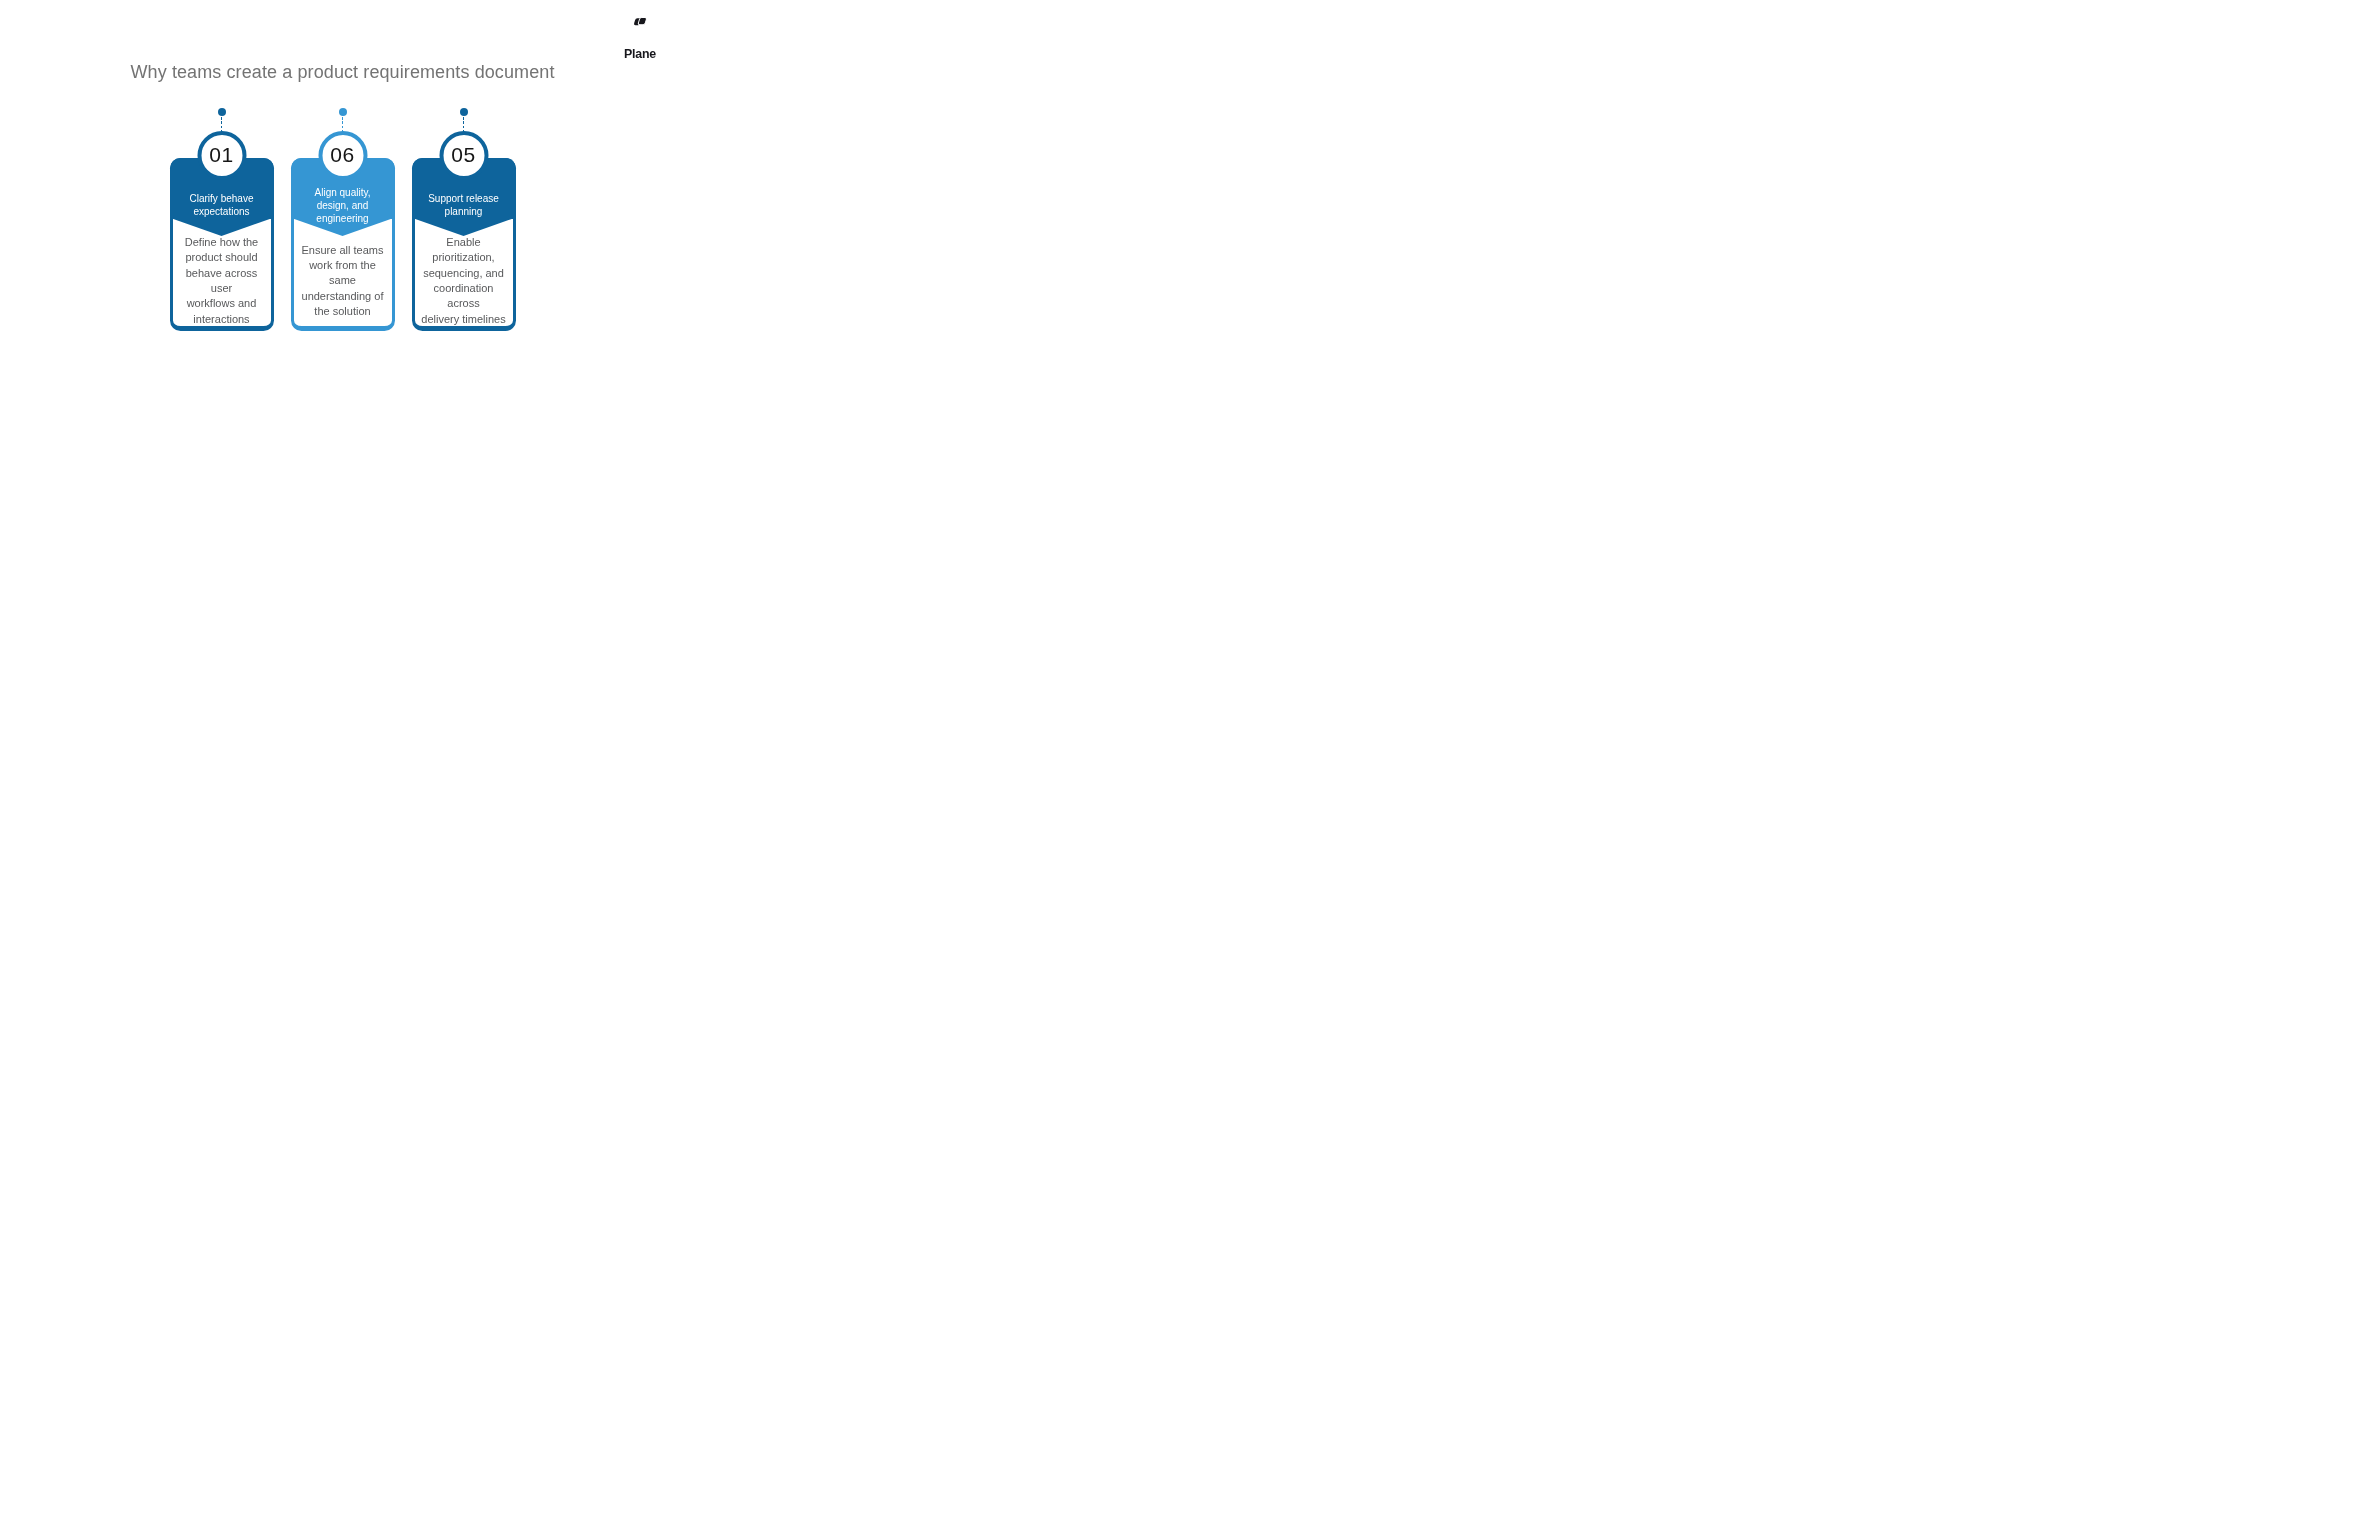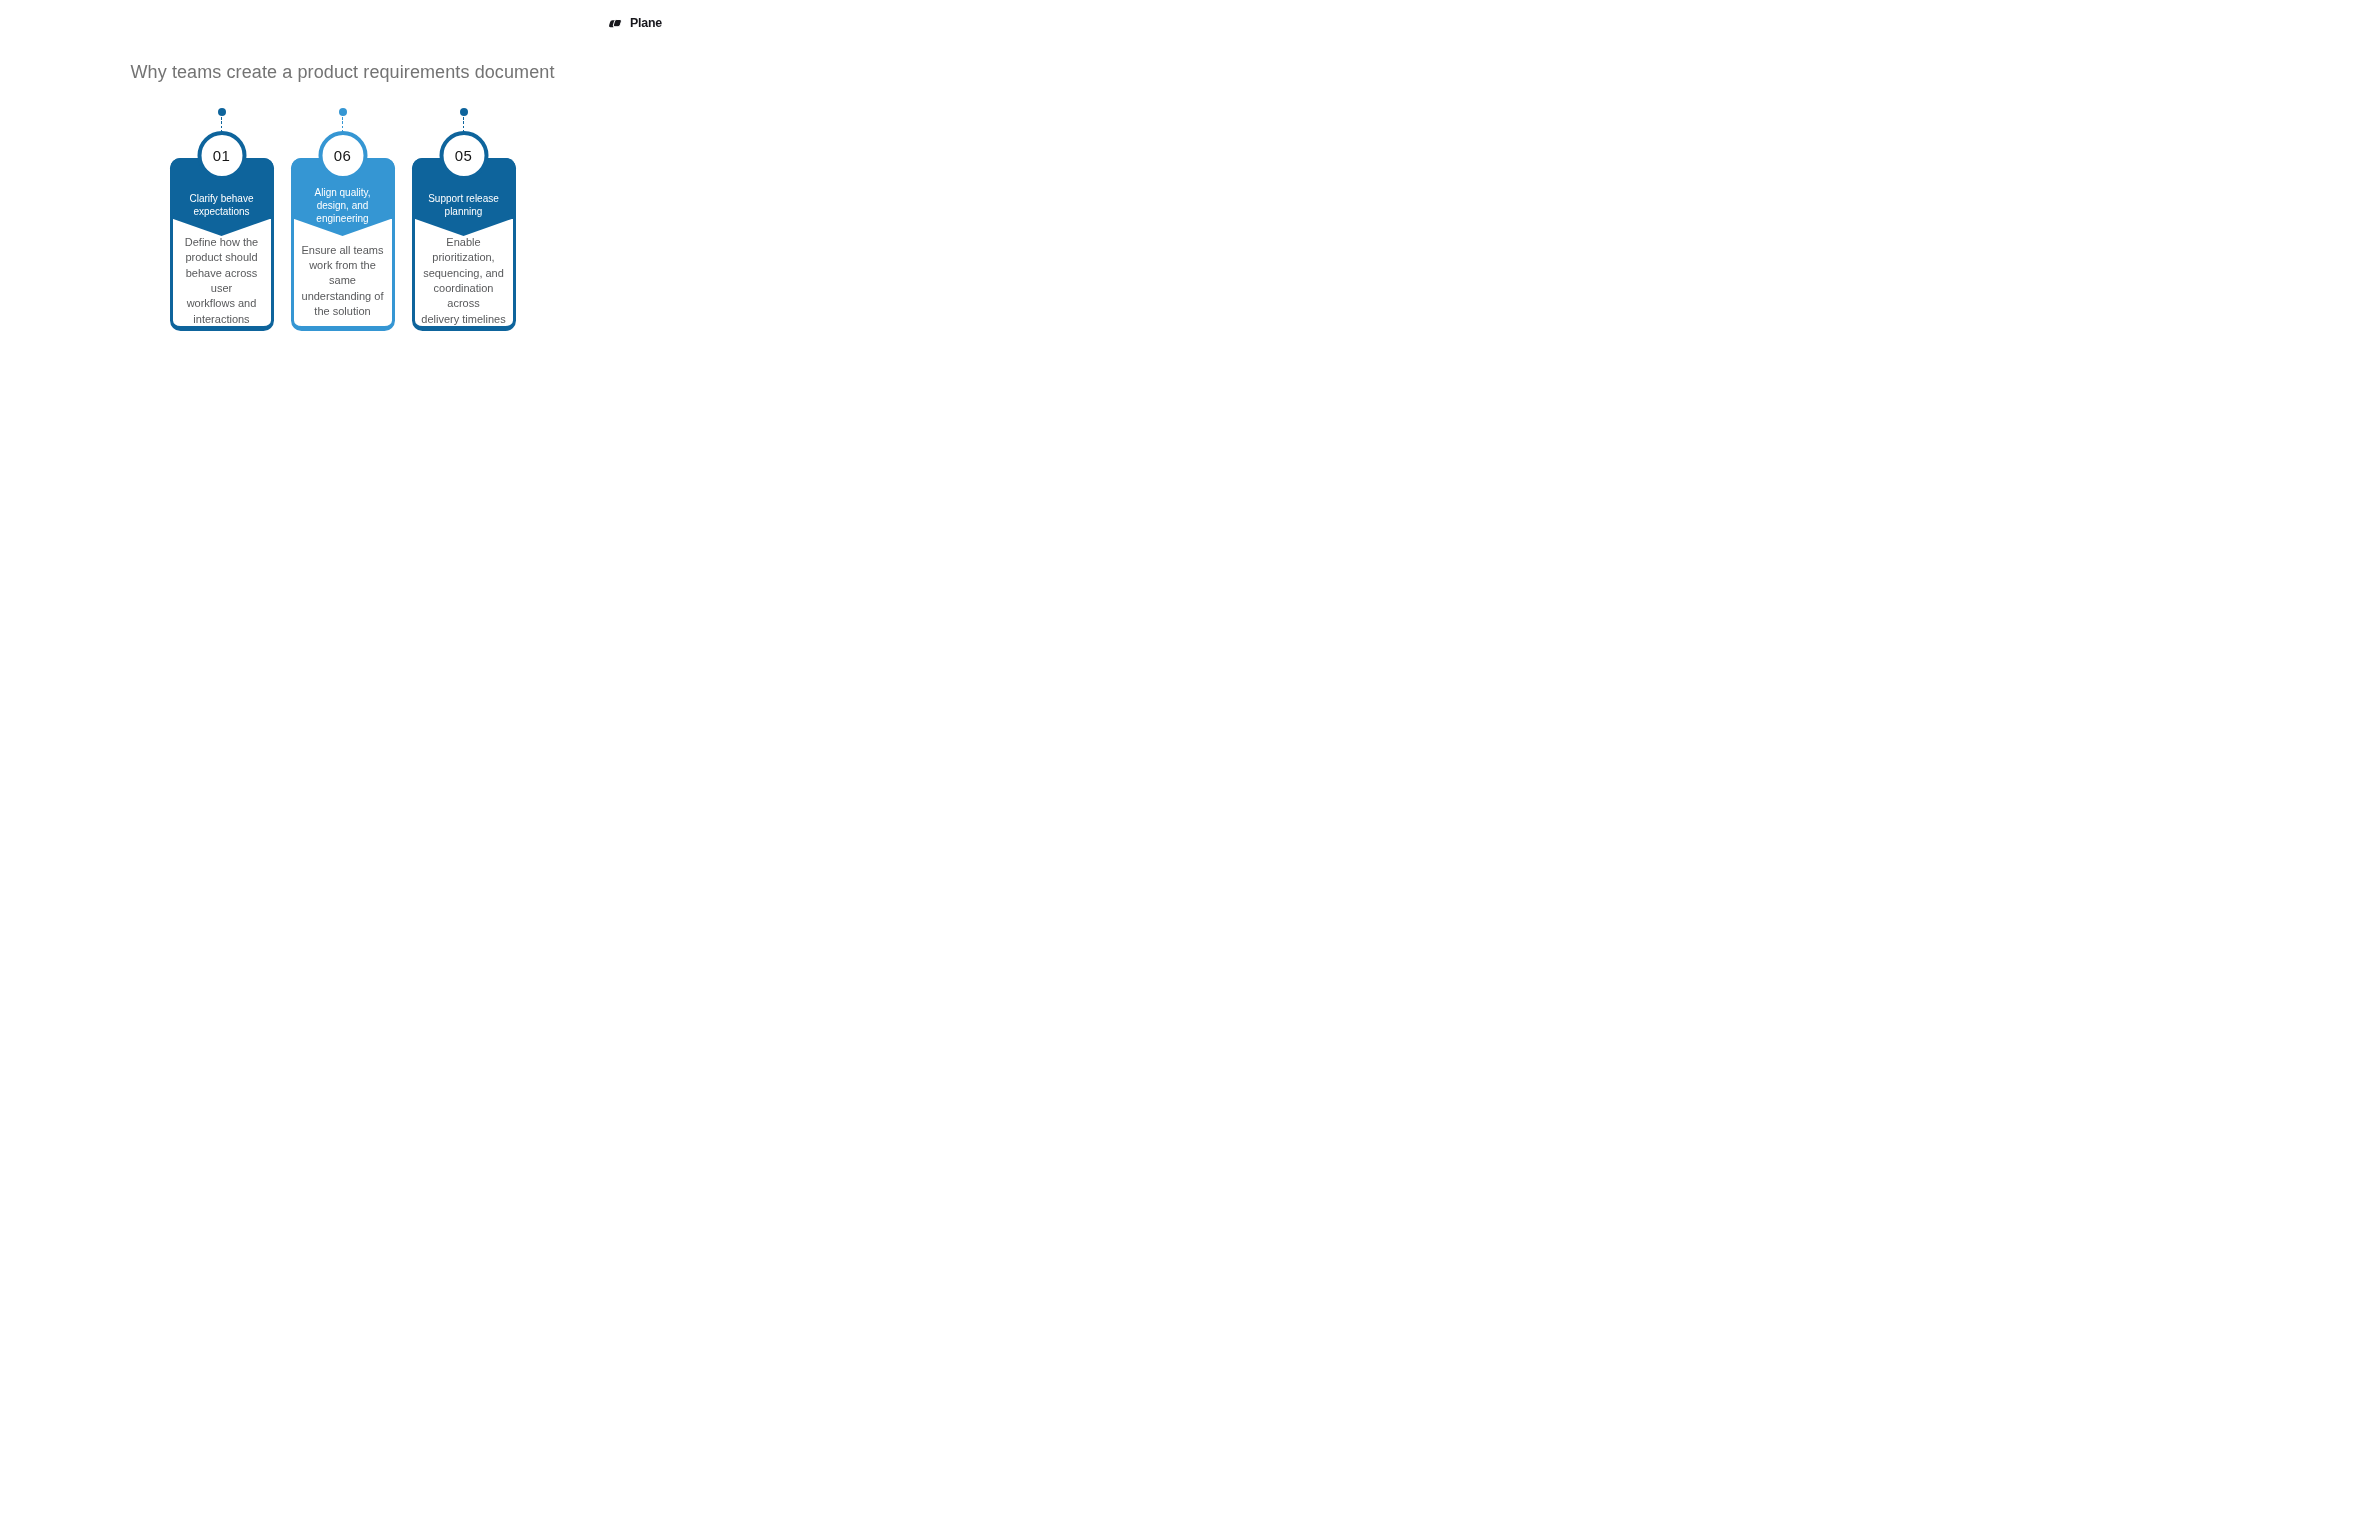--- a/index.html
+++ b/index.html
@@ -3,22 +3,22 @@
 <meta charset="utf-8">
 <style>
   html,body { margin:0; padding:0; background:#ffffff; }
   .canvas {
     position:relative; width:685px; height:385px; background:#ffffff;
     overflow:hidden; font-family:"Liberation Sans", sans-serif;
   }
 
   
   .brand {
-    position:absolute; top:16px; right:23px;
-    display:flex; align-items:center; gap:8px;
+    position:absolute; top:16px; right:29px;
+    display:flex; align-items:center; gap:20px;flex-direction:column;
   }
   .brand-name {
     font-size:12.4px; font-weight:700; color:#17171c; letter-spacing:-0.2px;
   }
 
   
   .page-title {
     position:absolute; top:62px; left:0; width:100%;
     text-align:center; font-size:18px; color:#737373;
     letter-spacing:0.1px;
@@ -54,21 +54,21 @@
     background:var(--c);
     clip-path:polygon(0 0, 100% 0, 50% 100%);
   }
   .step-circle {
     position:absolute; top:23px; left:50%; transform:translateX(-50%);
     width:49px; height:49px; box-sizing:border-box;
     background:#ffffff; border:4.3px solid var(--c); border-radius:50%;
     display:flex; align-items:center; justify-content:center; z-index:2;
   }
   .step-number {
-    font-size:15px; color:#161616; letter-spacing:0.5px; padding-bottom:1px;
+    font-size:21px; color:#161616; letter-spacing:0.5px; padding-bottom:1px;
   }
   .card-title {
     position:absolute; top:70px; left:2.4px; right:2.4px; height:54px; z-index:3;
     display:flex; align-items:center; justify-content:center;
     text-align:center; color:#ffffff; font-size:10px; line-height:1.3;
     white-space:pre-line;
   }
   .card-description {
     position:absolute; top:135px; left:6.2px; right:6.2px; height:76px;
     display:flex; align-items:center; justify-content:center;

